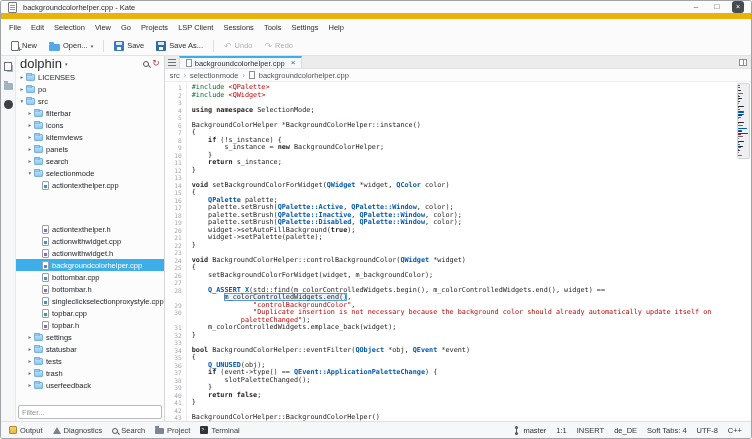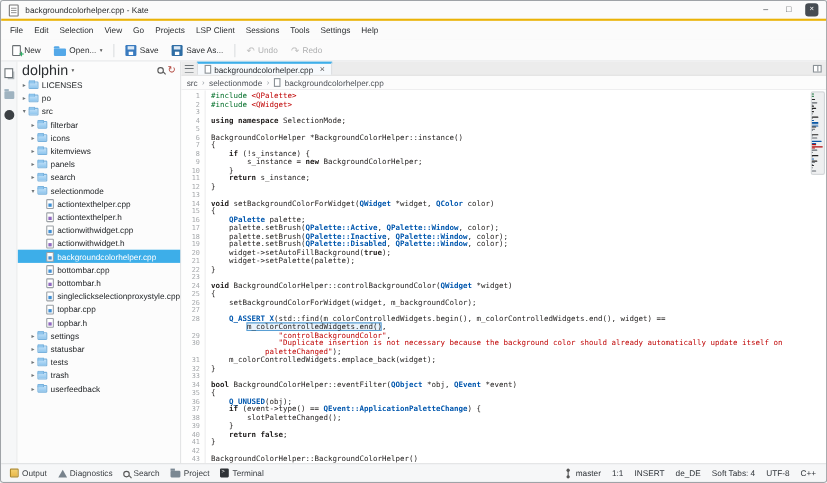--- a/index.html
+++ b/index.html
@@ -1,21 +1,21 @@
 <!DOCTYPE html>
 <html><head>
 <meta charset="utf-8">
 <style>
   *{margin:0;padding:0;box-sizing:border-box;}
   html,body{width:752px;height:439px;overflow:hidden;}
   body{font-family:"Liberation Sans",sans-serif;font-size:8px;color:#232629;background:#eff0f1;}
   #window{width:752px;height:439px;display:flex;flex-direction:column;background:#fcfcfc;border:1px solid #9fa3a7;border-radius:3px;overflow:hidden;}
 
   
-  #titlebar{flex:0 0 18px;display:flex;align-items:center;padding:0 5px;background:#fbfbfb;border-bottom:2px solid #eab308;}
+  #titlebar{flex:0 0 18px;display:flex;align-items:center;padding:0 5px;background:#fbfbfb;border-bottom:6px solid #eab308;}
   .app-icon{width:9px;height:11px;border:1px solid #777;border-radius:1px;background:#fff;margin:0 6px 0 2px;position:relative;}
   .app-icon::after{content:'';position:absolute;left:1px;top:2px;width:5px;height:1px;background:#999;box-shadow:0 2px 0 #999,0 4px 0 #999;}
   #title-text{font-size:7.5px;color:#2b2e31;}
   #window-controls{margin-left:auto;display:flex;align-items:center;gap:9px;padding-right:2px;}
   .win-btn{font-size:8px;color:#44484c;width:12px;height:12px;line-height:12px;text-align:center;}
   .win-btn.close{background:#464c52;color:#fff;border-radius:3px;font-size:7px;}
 
   
   #menubar{flex:0 0 17px;display:flex;align-items:center;padding:0 3px;background:#fbfbfb;}
   .menu-item{padding:2px 5px;font-size:7.5px;color:#2b2e31;}
@@ -247,21 +247,21 @@
           <div class="tree-row" style="padding-left: 10px;">
             <span class="expander">▾</span>
             <span class="tree-ico tico-folder"></span>
             <span class="tree-label">selectionmode</span>
           </div>
           <div class="tree-row" style="padding-left: 18px;">
             <span class="expander"></span>
             <span class="tree-ico tico-cpp"></span>
             <span class="tree-label">actiontexthelper.cpp</span>
           </div>
-          <div class="tree-row" style="padding-left: 18px;">
+          <div class="tree-row" style="padding-left: 18px; margin-top: 32px;">
             <span class="expander"></span>
             <span class="tree-ico tico-h"></span>
             <span class="tree-label">actiontexthelper.h</span>
           </div>
           <div class="tree-row" style="padding-left: 18px;">
             <span class="expander"></span>
             <span class="tree-ico tico-cpp"></span>
             <span class="tree-label">actionwithwidget.cpp</span>
           </div>
           <div class="tree-row" style="padding-left: 18px;">
@@ -318,20 +318,21 @@
             <span class="expander">▸</span>
             <span class="tree-ico tico-folder"></span>
             <span class="tree-label">trash</span>
           </div>
           <div class="tree-row" style="padding-left: 10px;">
             <span class="expander">▸</span>
             <span class="tree-ico tico-folder"></span>
             <span class="tree-label">userfeedback</span>
           </div>
         </div>
+      <input id="filter-input" placeholder="Filter..." style="">
     </div>
 
     <div id="editor">
 
       <div id="tabbar">
         <div class="tabbar-btn">
           <span class="docs-list-icon"></span>
         </div>
         <div id="tab-active">
           <span class="tab-doc-icon"></span>

